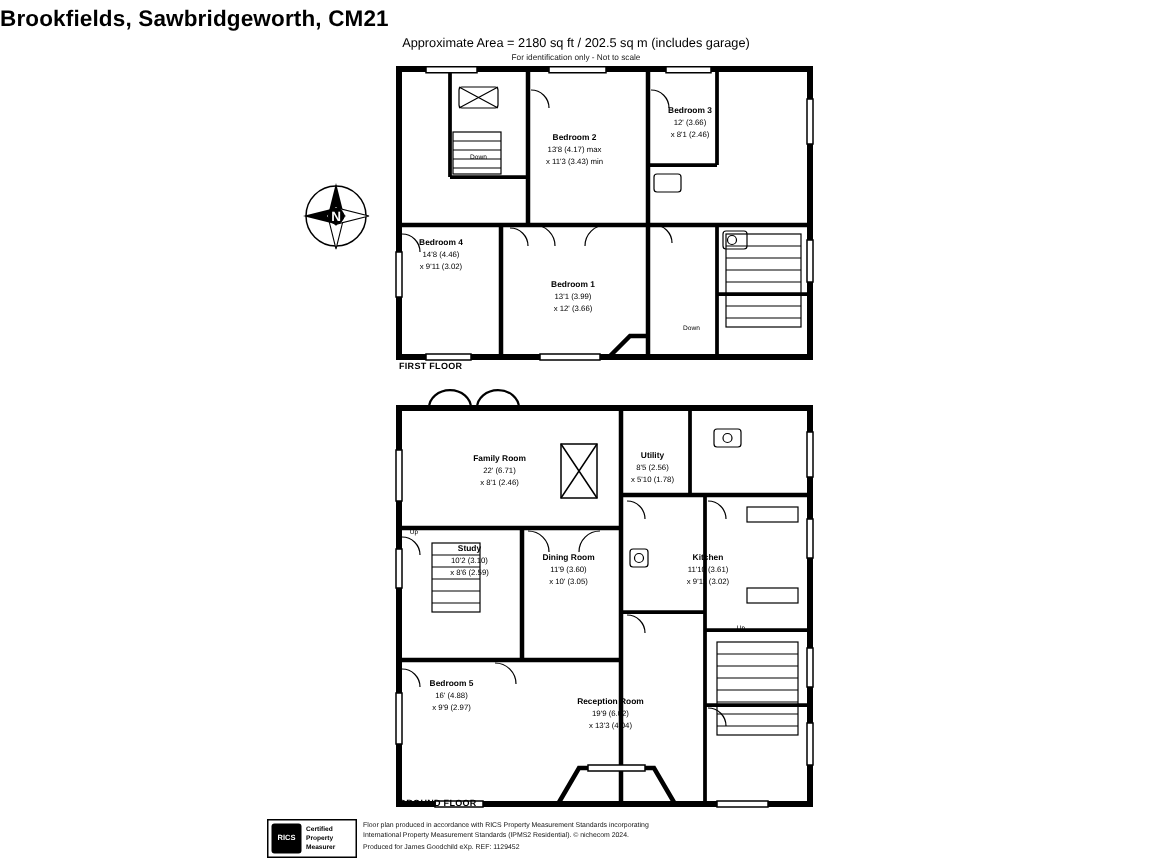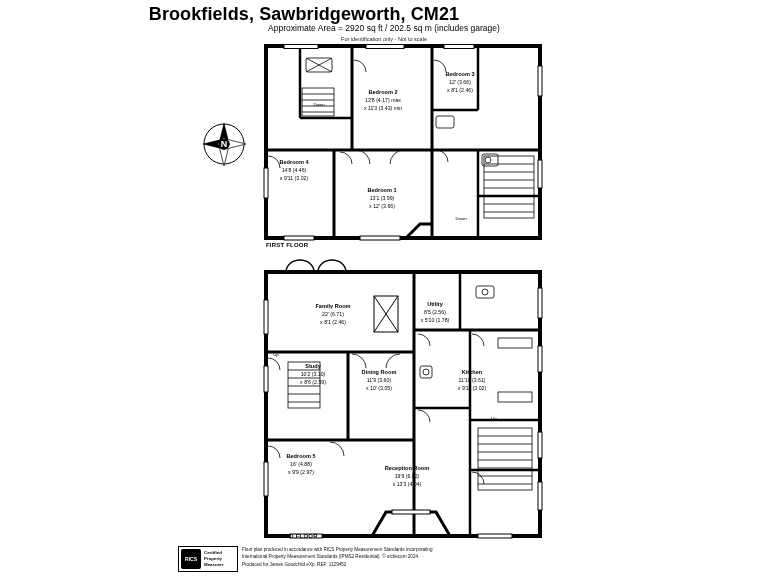--- a/index.html
+++ b/index.html
@@ -5,22 +5,22 @@
   html,body{margin:0;padding:0;}
   body{
     width:768px;height:576px;
     background:#ffffff;
     font-family:"Liberation Sans", sans-serif;
     color:#000;
     position:relative;
     overflow:hidden;
   }
   .title{
-    position:absolute;left:0;top:4px;width:608px;text-align:center;
-    font-size:18px;font-weight:bold;letter-spacing:0.1px;
+    position:absolute;left:0;top:4px;width:608px;text-align:left;
+    font-size:15px;font-weight:bold;letter-spacing:0.1px;
   }
   .subtitle{
     position:absolute;left:0;top:23px;width:768px;text-align:center;
     font-size:8.5px;
   }
   .disclaimer{
     position:absolute;left:0;top:36px;width:768px;text-align:center;
     font-size:5.5px;color:#222;
   }
 
@@ -40,21 +40,21 @@
   .rics{position:absolute;left:0;top:0;width:58px;height:24px;border:1px solid #000;display:flex;align-items:center;}
   .ricsbadge{width:20px;height:20px;margin-left:2px;background:#000;color:#fff;border-radius:2px;
     font-size:5px;display:flex;align-items:center;justify-content:center;font-weight:bold;}
   .ricstxt{font-size:4.4px;line-height:1.35;margin-left:3px;font-weight:bold;}
   .foottxt{position:absolute;left:64px;top:0px;font-size:4.6px;line-height:1.6;color:#111;}
 </style>
 </head>
 <body>
 
 <div class="title">Brookfields, Sawbridgeworth, CM21</div>
-<div class="subtitle">Approximate Area = 2920 sq ft / 202.5 sq m (includes garage)</div>
+<div class="subtitle">Approximate Area = 2180 sq ft / 202.5 sq m (includes garage)</div>
 <div class="disclaimer">For identification only - Not to scale</div>
 
 <div class="plan">
 
   <div class="compass">
     <svg width="56" height="56" viewBox="0 0 56 56">
       <circle cx="28" cy="28" r="20" fill="none" stroke="#000" stroke-width="1"></circle>
       <polygon points="28,6 33,26 28,22 23,26" fill="#000"></polygon>
       <polygon points="28,50 33,30 28,34 23,30" fill="#fff" stroke="#000" stroke-width="0.7"></polygon>
       <polygon points="6,28 26,23 22,28 26,33" fill="#000"></polygon>

